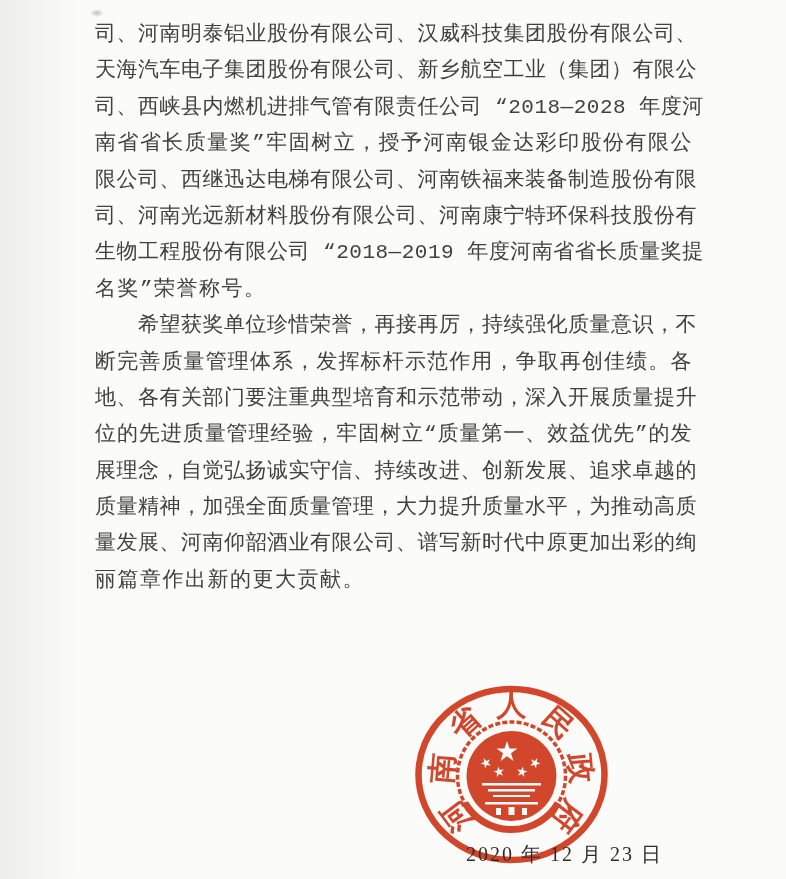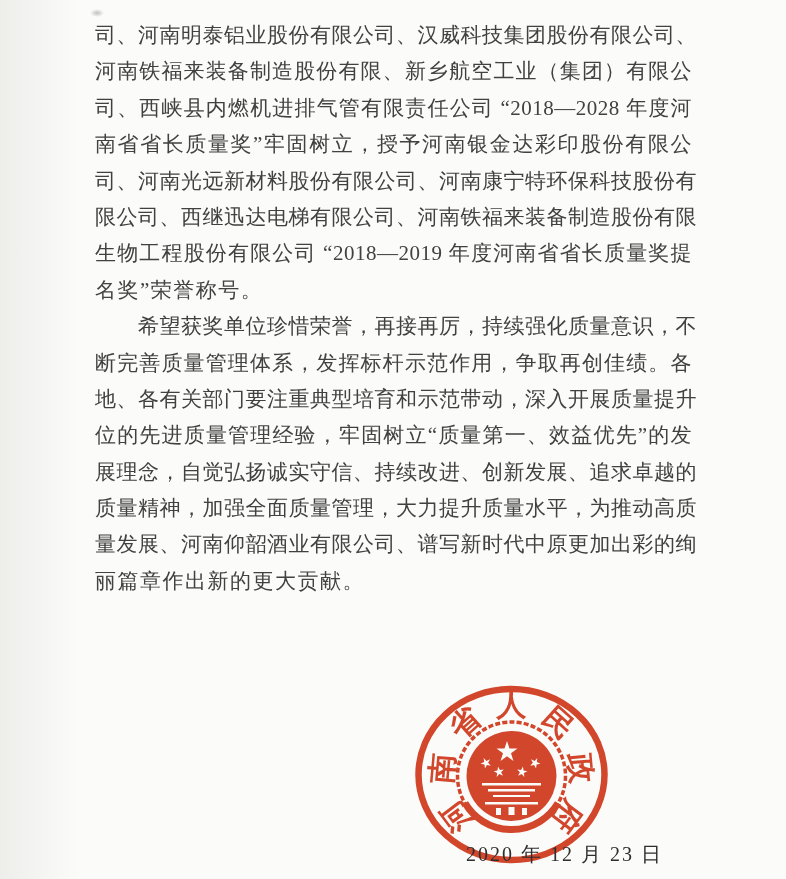--- a/index.html
+++ b/index.html
@@ -27,20 +27,21 @@
     color:#414141;
     font-size:21px;
   }
   .line{
     height:36.4px;
     line-height:36.4px;
     text-align:justify;
     text-align-last:justify;
     white-space:nowrap;
     letter-spacing:.5px;
+    font-family:Liberation Mono, monospace;
   }
   .line-last{
     text-align:center;
     text-align-last:left;
     letter-spacing:1.5px;
   }
   .seal{
     position:absolute;left:410px;top:678px;width:204px;height:200px;
     z-index:2;
   }
@@ -66,25 +67,25 @@
 </style>
 </head>
 <body>
 
 <div class="page">
 
   <div class="smudge"></div>
 
   <div class="doc-body">
       <div class="line">司、河南明泰铝业股份有限公司、汉威科技集团股份有限公司、</div>
-      <div class="line">河南铁福来装备制造股份有限、新乡航空工业（集团）有限公</div>
+      <div class="line">天海汽车电子集团股份有限公司、新乡航空工业（集团）有限公</div>
       <div class="line">司、西峡县内燃机进排气管有限责任公司 “2018—2028 年度河</div>
       <div class="line">南省省长质量奖”牢固树立，授予河南银金达彩印股份有限公</div>
+      <div class="line">限公司、西继迅达电梯有限公司、河南铁福来装备制造股份有限</div>
       <div class="line">司、河南光远新材料股份有限公司、河南康宁特环保科技股份有</div>
-      <div class="line">限公司、西继迅达电梯有限公司、河南铁福来装备制造股份有限</div>
       <div class="line">生物工程股份有限公司 “2018—2019 年度河南省省长质量奖提</div>
       <div class="line line-last">名奖”荣誉称号。</div>
       <div class="line">　　希望获奖单位珍惜荣誉，再接再厉，持续强化质量意识，不</div>
       <div class="line">断完善质量管理体系，发挥标杆示范作用，争取再创佳绩。各</div>
       <div class="line">地、各有关部门要注重典型培育和示范带动，深入开展质量提升</div>
       <div class="line">位的先进质量管理经验，牢固树立“质量第一、效益优先”的发</div>
       <div class="line">展理念，自觉弘扬诚实守信、持续改进、创新发展、追求卓越的</div>
       <div class="line">质量精神，加强全面质量管理，大力提升质量水平，为推动高质</div>
       <div class="line">量发展、河南仰韶酒业有限公司、谱写新时代中原更加出彩的绚</div>
       <div class="line line-last">丽篇章作出新的更大贡献。</div>

